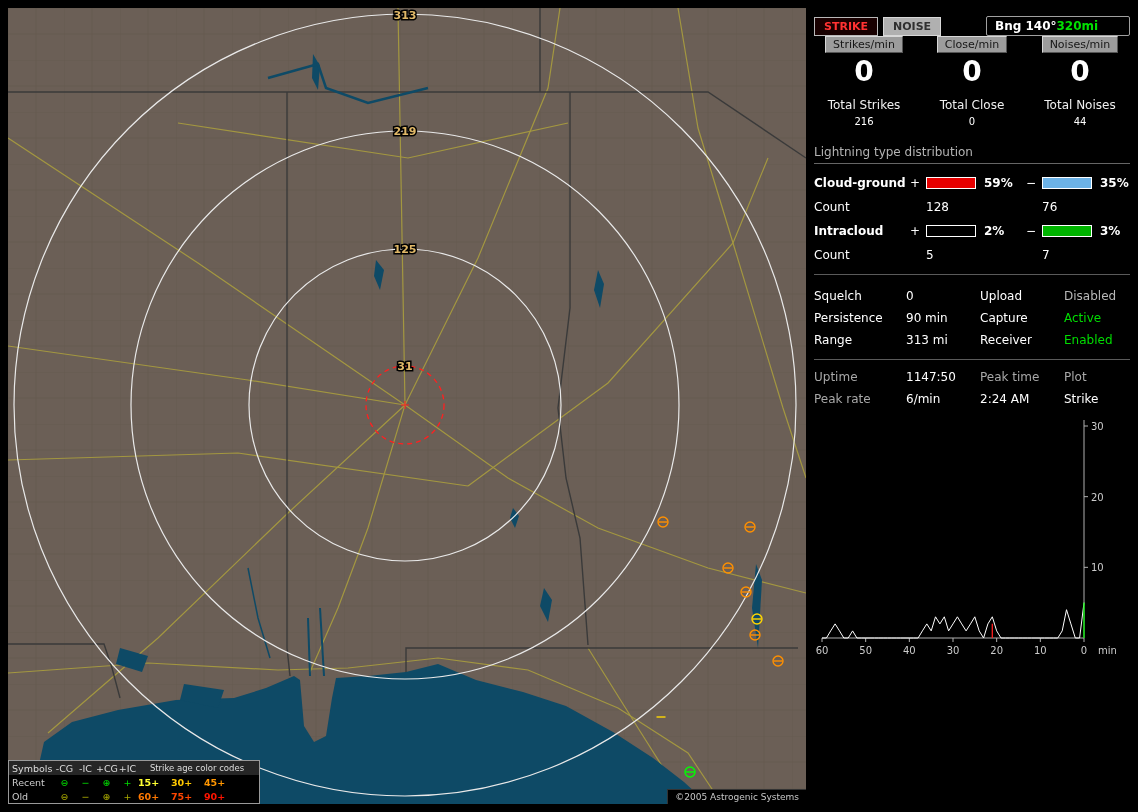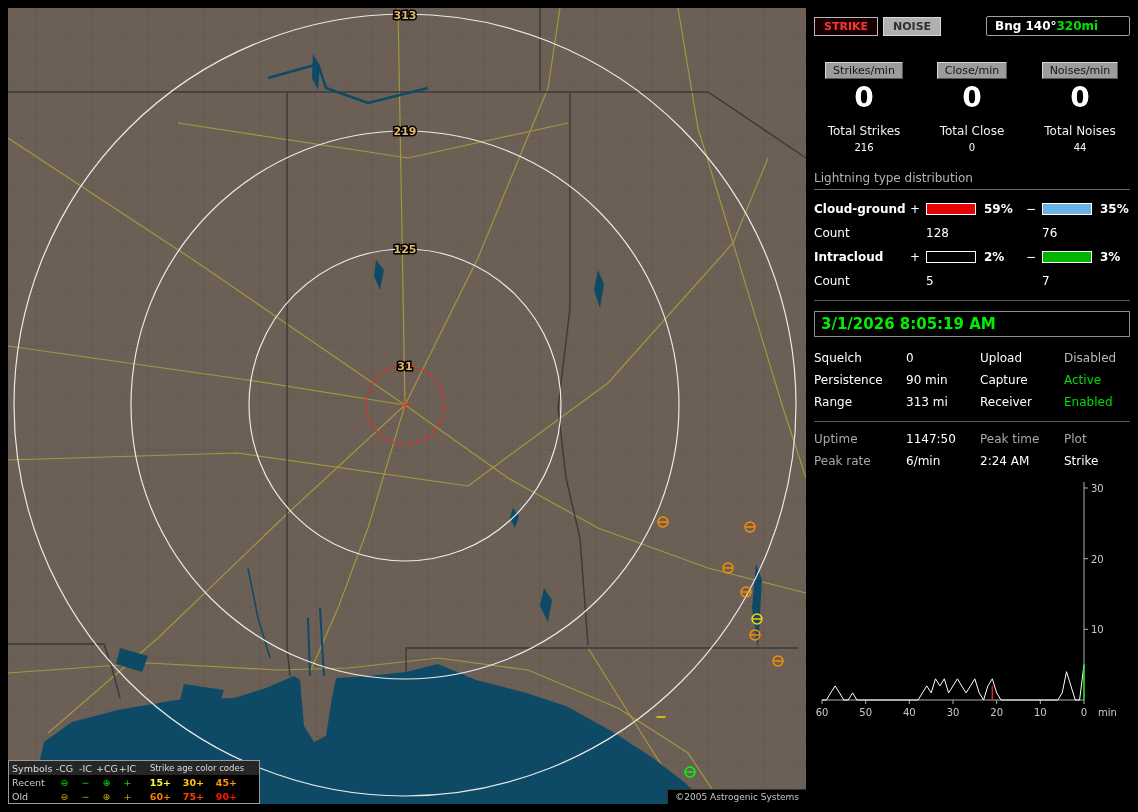--- a/index.html
+++ b/index.html
@@ -6,34 +6,34 @@
   body{width:1138px;height:812px;position:relative;font-family:"DejaVu Sans",sans-serif;-webkit-font-smoothing:antialiased;}
   .map-wrap{position:absolute;left:8px;top:8px;width:798px;height:796px;background:#6b5f56;overflow:hidden;}
   .map-wrap svg{position:absolute;left:0;top:0;}
 
   
   .legend{position:absolute;left:0;bottom:0;width:250px;background:#000;border:1px solid #999;font-size:9.5px;color:#ccc;z-index:5;}
   .lg-row{display:flex;align-items:center;height:14px;padding:0 3px;}
   .lg-head{background:#262626;color:#ddd;}
   .lg-c1{width:42px;}
   .lg-s{width:21px;text-align:center;}
-  .lg-a{width:33px;text-align:right;font-weight:bold;}
+  .lg-a{width:33px;text-align:left;font-weight:bold;}
   .lg-aget{flex:1;text-align:center;font-size:8.5px;}
   .credit{position:absolute;right:0;bottom:0;background:#000;color:#c8c8c8;font-size:9px;padding:2px 7px;z-index:5;border-top:1px solid #333;border-left:1px solid #333;}
 
   
   .panel{position:absolute;left:814px;top:8px;width:316px;height:796px;color:#fff;font-size:12px;}
   .toolbar{display:flex;align-items:center;gap:5px;padding-top:8px;}
   .btn{font-family:"DejaVu Sans",sans-serif;font-size:11px;font-weight:bold;padding:2px 9px;cursor:pointer;}
   .btn-strike{background:#180000;color:#ff3232;border:1px solid #b8b8b8;}
   .btn-noise{background:#b0b0b0;color:#303030;border:1px solid #d8d8d8;}
   .bng-box{margin-left:auto;width:126px;display:flex;align-items:center;background:#000;border:1px solid #a0a0a0;border-radius:2px;padding:2px 8px;font-weight:bold;font-size:12px;}
   .bng-rng{color:#00e000;}
 
-  .rates{display:flex;justify-content:space-between;margin-top:26px;}
+  .rates{display:flex;justify-content:space-between;}
   .rate-col{width:100px;text-align:center;}
   .rate-label{display:inline-block;background:#9c9c9c;color:#161616;border:1px solid;border-color:#d8d8d8 #555 #555 #d8d8d8;font-size:11px;padding:1px 7px;}
   .rate-value{font-size:28px;font-weight:bold;margin-top:4px;line-height:1.1;}
   .total-label{font-size:12px;color:#f0f0f0;margin-top:10px;}
   .total-value{font-size:10px;margin-top:4px;}
 
   .dist-title{margin-top:18px;color:#b4b4b4;font-size:12px;border-bottom:1px solid #666;padding-bottom:4px;}
   .dist-grid{display:grid;grid-template-columns:96px 16px 54px 46px 16px 54px 40px;align-items:center;row-gap:10px;margin-top:12px;font-size:12px;}
   .bold{font-weight:bold;}
   .bar{display:inline-block;width:48px;height:10px;border:1px solid #fff;background:#000;}
@@ -267,21 +267,20 @@
     <span></span>
     <span>5</span>
     <span></span>
       <span></span>
     <span>7</span>
     <span></span>
   </div>
 
   <hr class="divider">
 
-  <div class="dt-box">3/1/2026 8:05:19 AM</div>
 
   <div class="set-grid">
     <span>Squelch</span>
     <span>0</span>
     <span>Upload</span>
     <span style="color: rgb(184, 184, 184);">Disabled</span>
 
     <span>Persistence</span>
     <span>90 min</span>
     <span>Capture</span>

